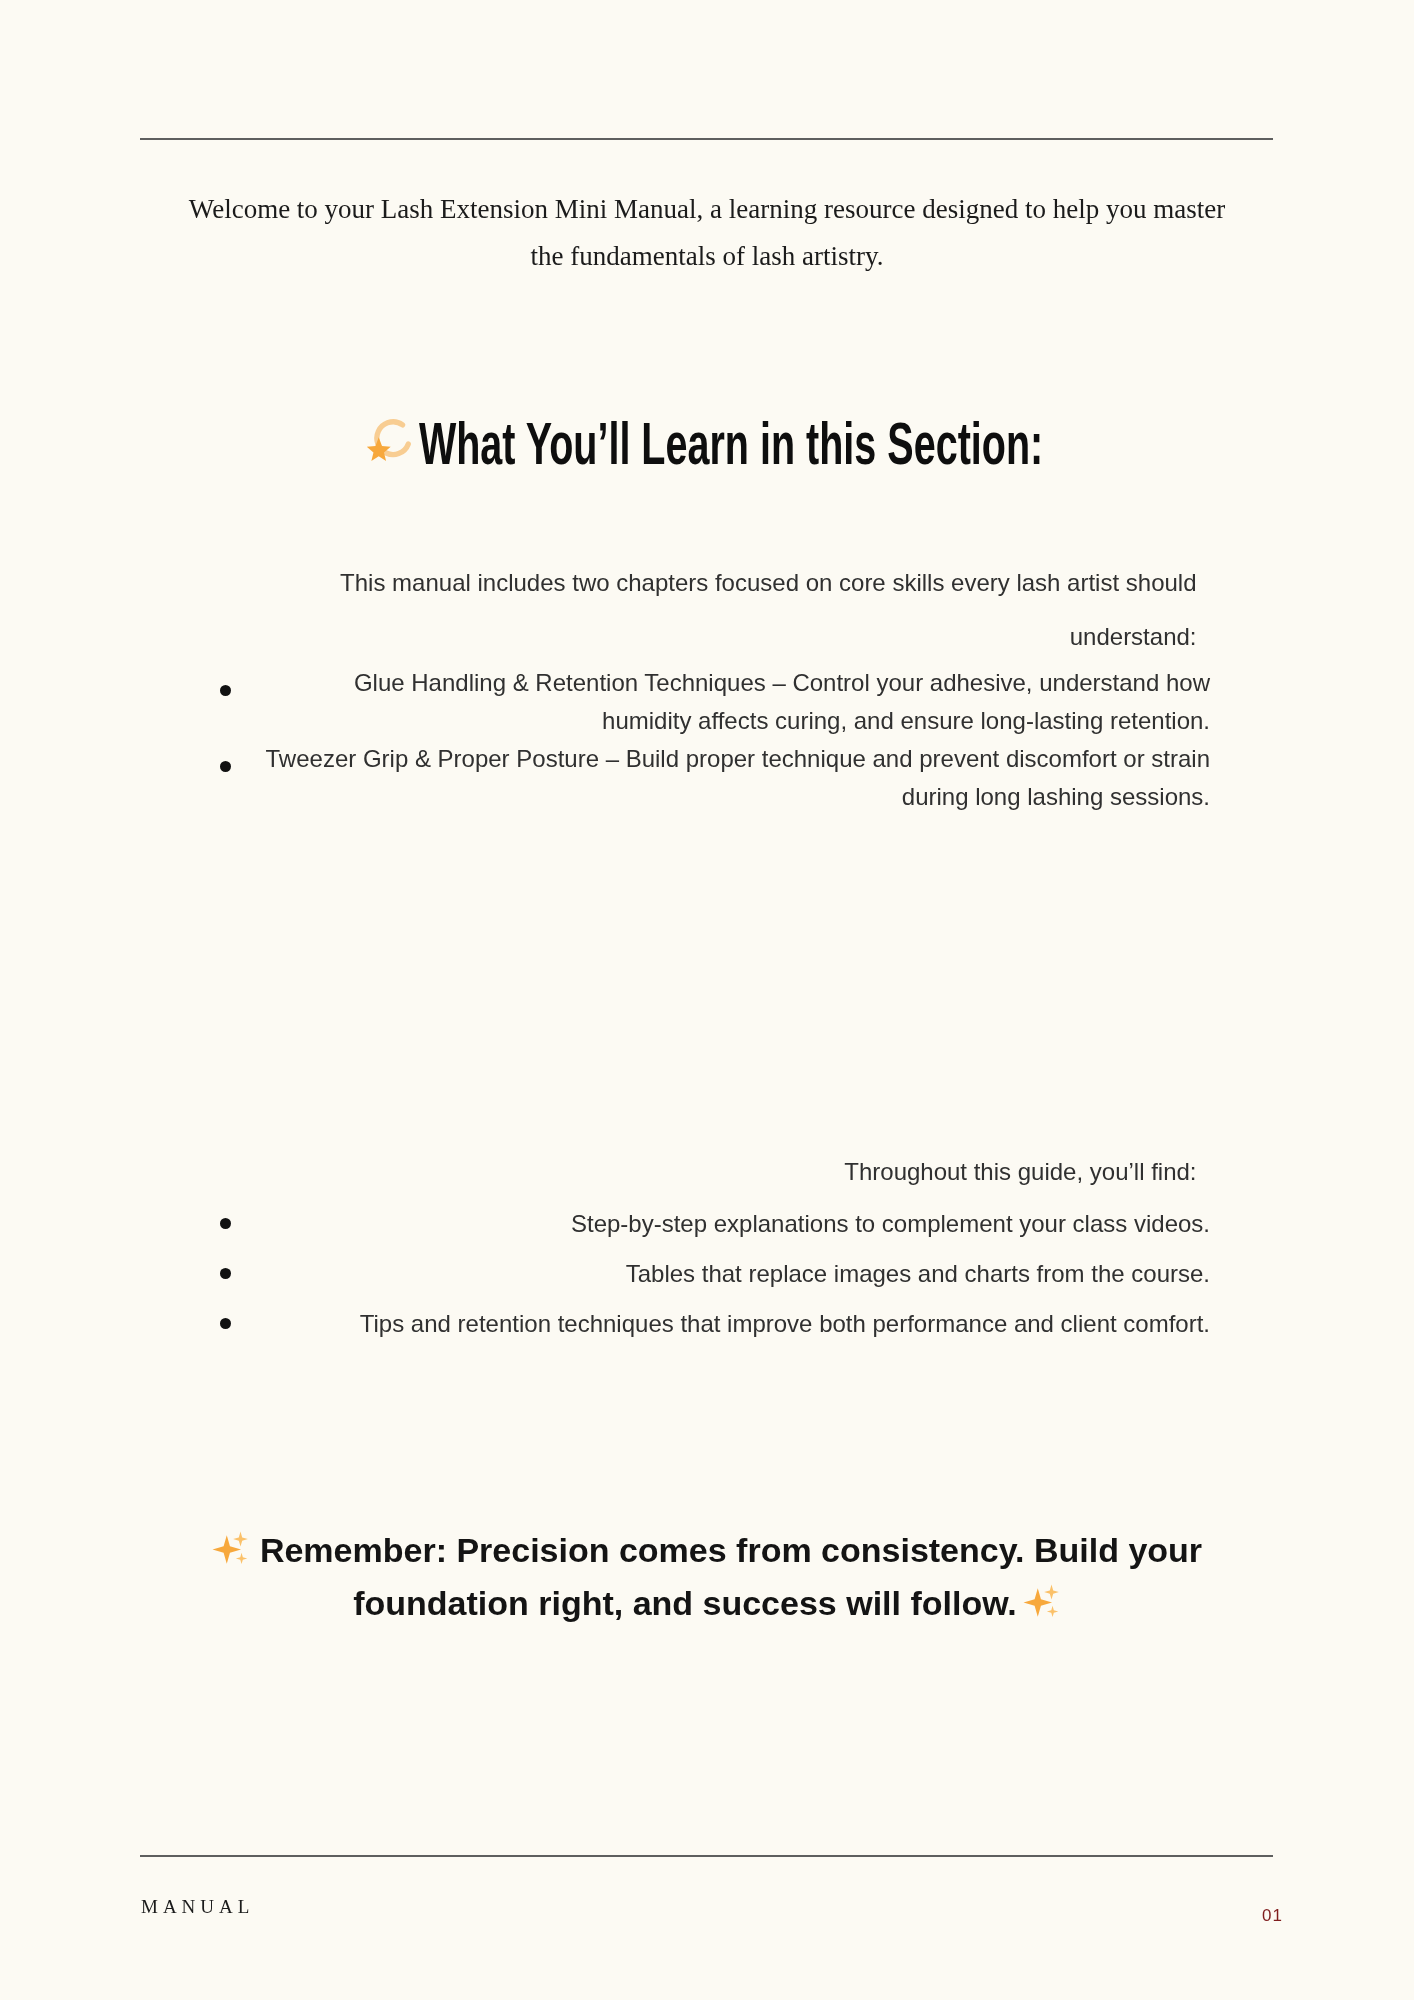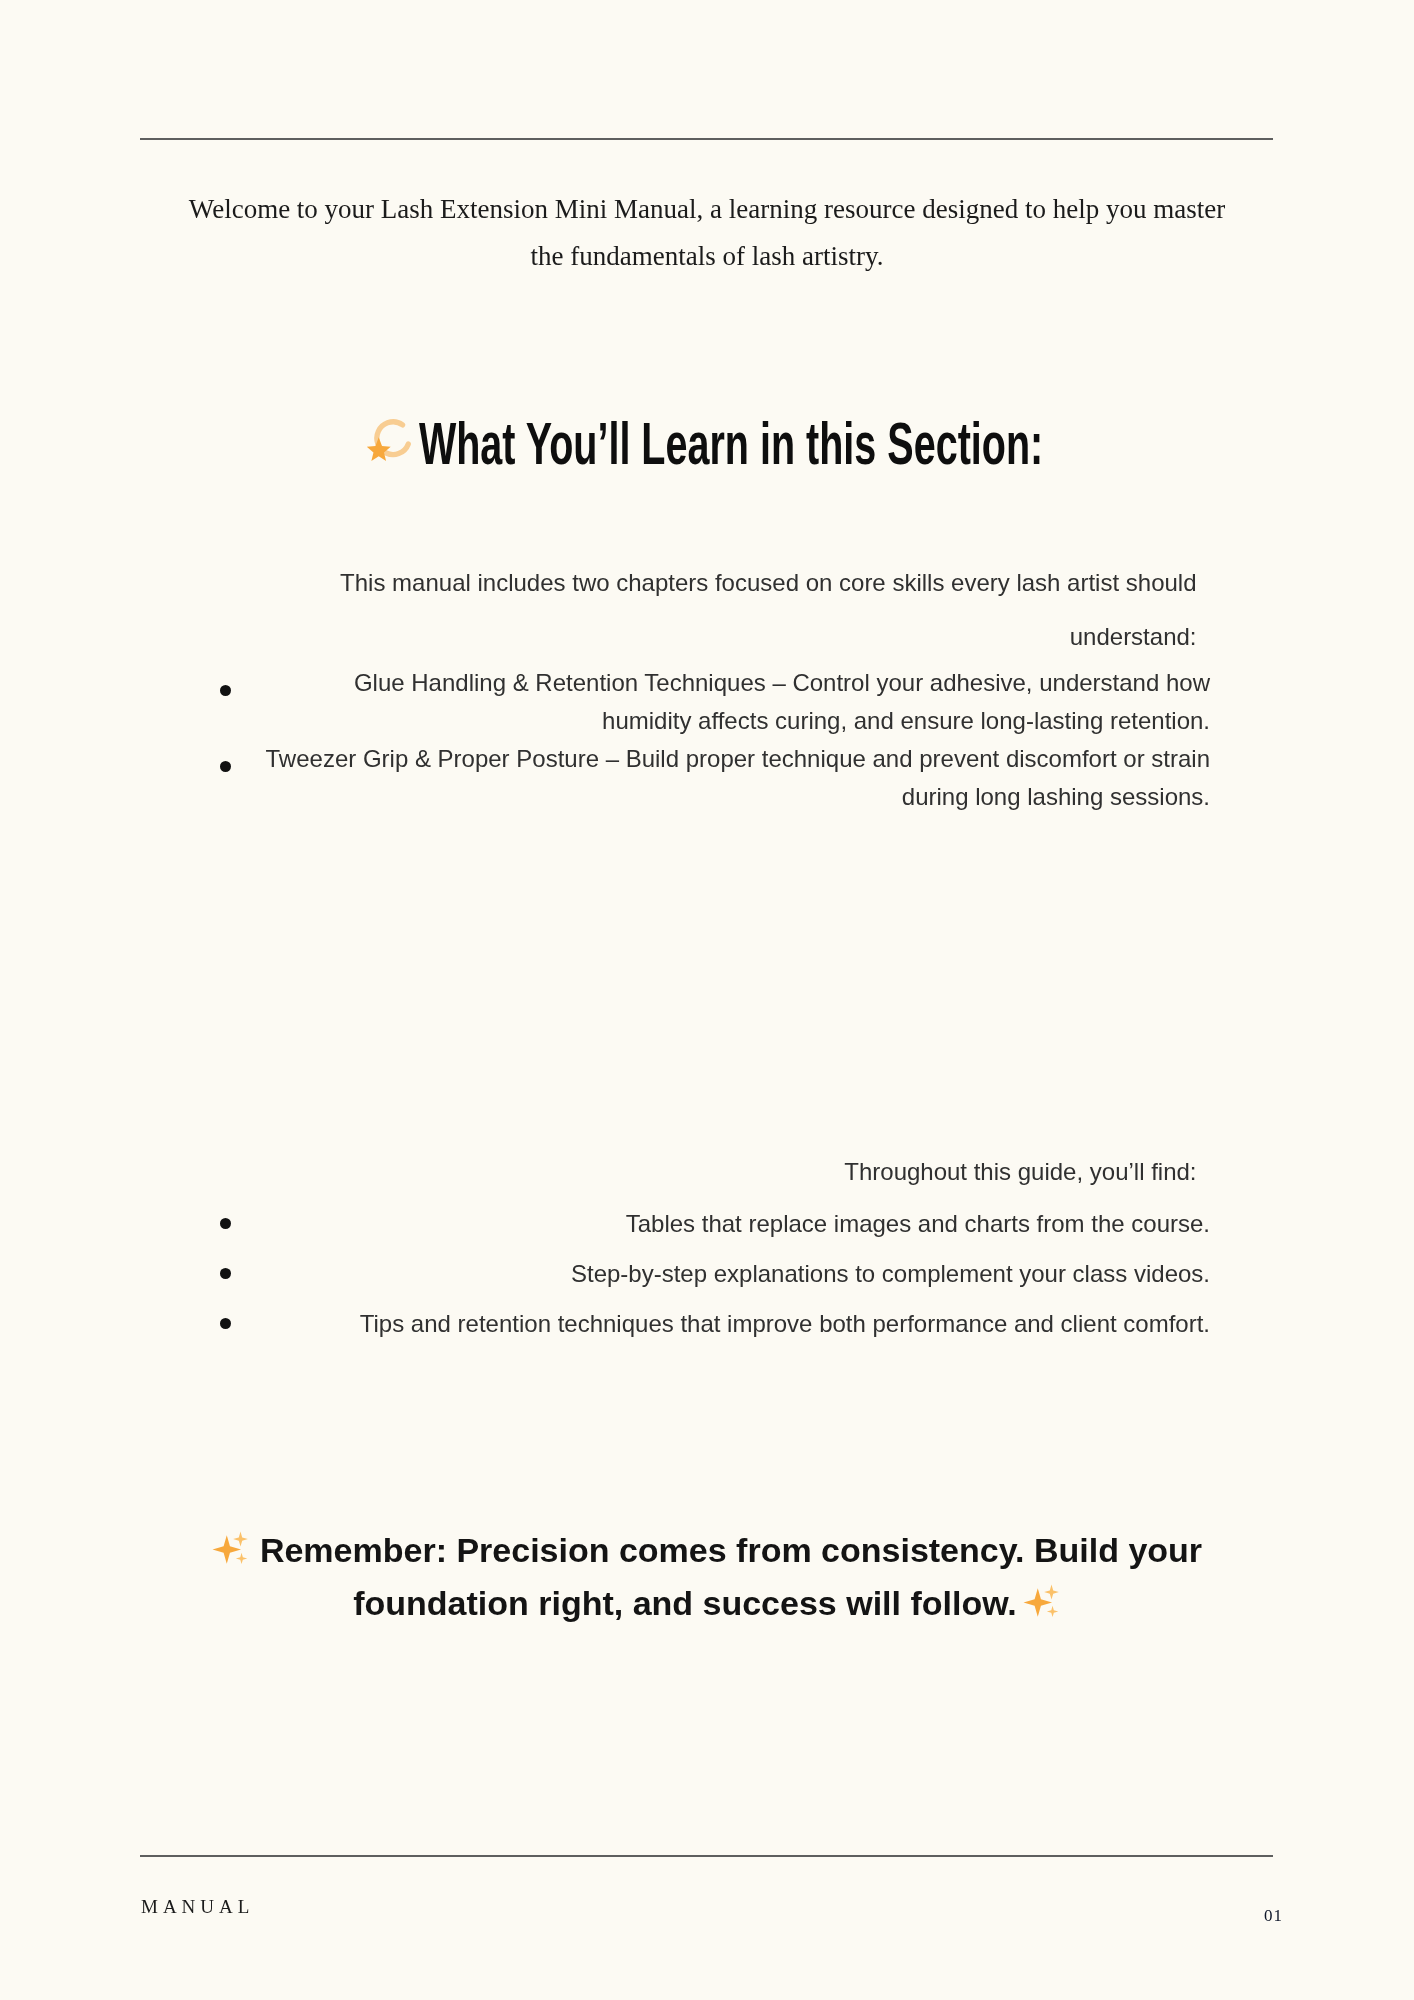--- a/index.html
+++ b/index.html
@@ -95,22 +95,22 @@
   .reminder .sparkle.right{margin-left:6px;}
 
   .footer-label{
     position:absolute;top:1896px;left:141px;
     font-family:"Liberation Serif", serif;
     font-size:19px;letter-spacing:5px;
     color:var(--serif-text);
   }
   .page-number{
     position:absolute;top:1906px;left:1253px;width:30px;
-    font-family:Liberation Serif, serif;
-    font-size:17px;color:#0f172a;text-align:right;
+    font-family:Liberation Sans, sans-serif;
+    font-size:17px;color:#7f1d1d;text-align:right;
     letter-spacing:1px;
   }
 </style>
 </head>
 <body>
 
 <div class="page">
 
   <div class="rule top"></div>
 
@@ -138,25 +138,25 @@
         <span>Tweezer Grip &amp; Proper Posture – Build proper technique and prevent discomfort or strain during long lashing sessions.</span>
       </li>
     </ul>
   </div>
 
   <div class="text-block block-guide">
     <p class="lead">Throughout this guide, you’ll find:</p>
     <ul class="plain">
       <li class="item">
         <span class="dot"></span>
-        <span>Tables that replace images and charts from the course.</span>
+        <span>Step-by-step explanations to complement your class videos.</span>
       </li>
       <li class="item">
         <span class="dot"></span>
-        <span>Step-by-step explanations to complement your class videos.</span>
+        <span>Tables that replace images and charts from the course.</span>
       </li>
       <li class="item">
         <span class="dot"></span>
         <span>Tips and retention techniques that improve both performance and client comfort.</span>
       </li>
     </ul>
   </div>
 
   <p class="reminder">
     <svg class="sparkle left" viewBox="0 0 36 36" aria-hidden="true">

